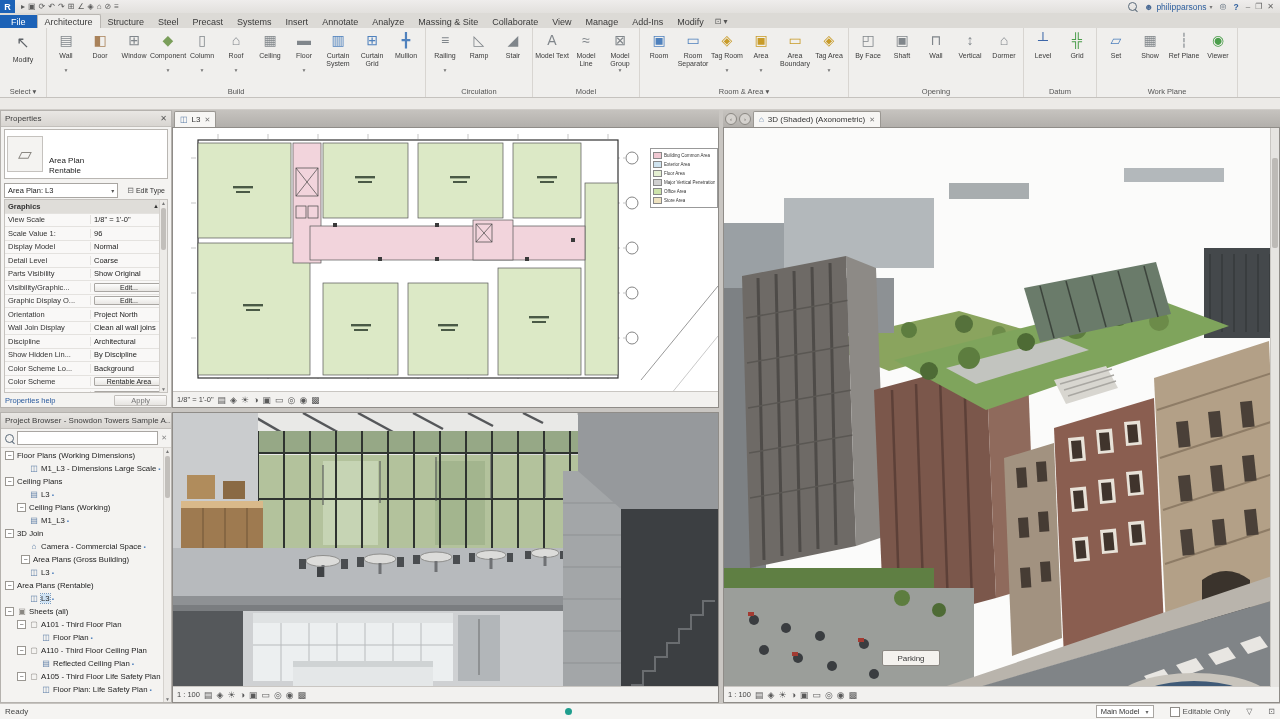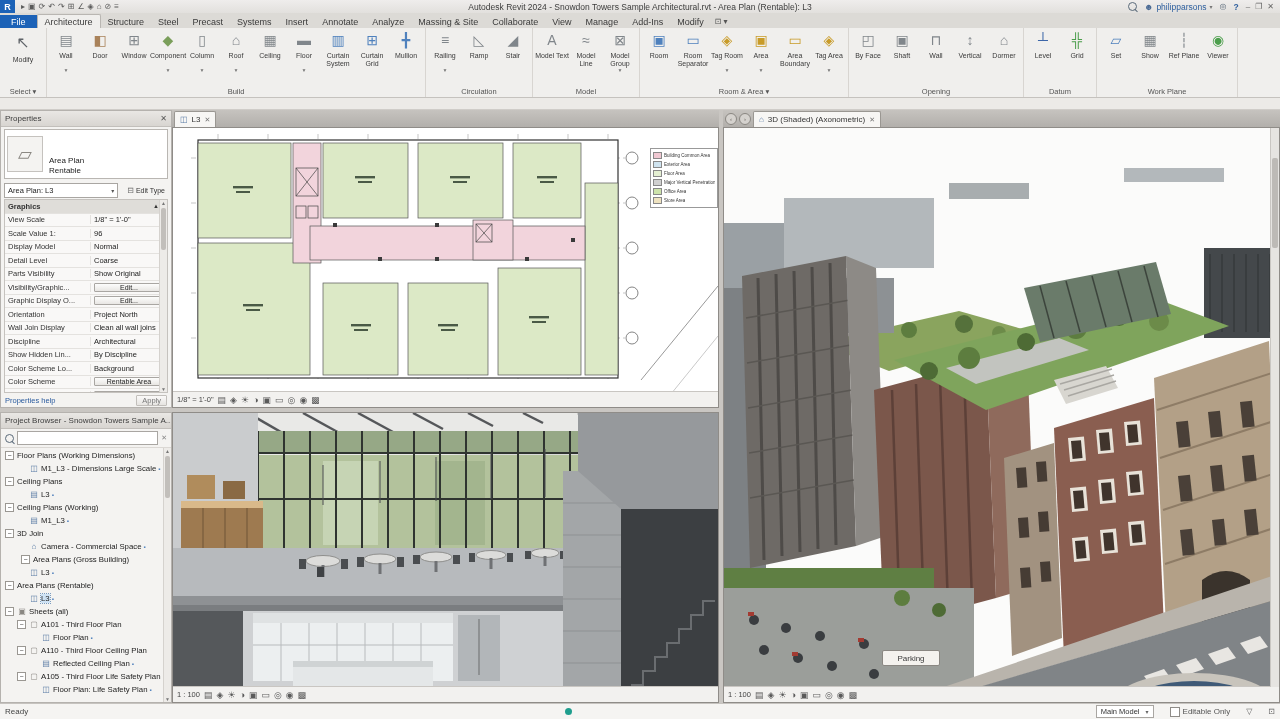--- a/index.html
+++ b/index.html
@@ -64,21 +64,21 @@
   .prow .pv{flex:1;color:#222;padding:0 3px;overflow:hidden;white-space:nowrap;}
   .prow .pv .btnish{display:block;text-align:center;border:1px solid #a9a6a2;background:linear-gradient(#fdfdfc,#e8e6e3);border-radius:1px;font-size:7px;}
   .prow.section{background:#dfddd9;font-weight:bold;color:#333;}
   .prow.section .pl{border-right:none;width:auto;flex:1;}
   .prow.section .sec-car{margin-left:auto;padding-right:8px;font-size:6px;font-weight:normal;}
   .vscroll{position:absolute;right:0;top:0;bottom:0;width:7px;background:#edebe8;border-left:1px solid #d5d2ce;}
   .vscroll .thumb{position:absolute;left:1px;right:1px;top:8px;height:42px;background:#c2bfbb;border-radius:2px;}
   .vscroll .a1,.vscroll .a2{position:absolute;left:0;right:0;font-size:5px;color:#777;text-align:center;}
   .vscroll .a1{top:0;} .vscroll .a2{bottom:0;}
   .pal-footer{height:14px;flex:0 0 14px;display:flex;align-items:center;font-size:7.5px;color:#2a5b9e;padding:0 4px;}
-  .pal-footer .apply{margin-left:auto;color:#777;border:1px solid #c2bfbb;background:linear-gradient(#fbfaf9,#e6e4e1);padding:0 5px;border-radius:1px;}
+  .pal-footer .apply{margin-left:auto;color:#777;border:1px solid #c2bfbb;background:linear-gradient(#fbfaf9,#e6e4e1);padding:0 16px;border-radius:1px;}
 
   .search-row{height:18px;flex:0 0 18px;display:flex;align-items:center;gap:3px;padding:0 4px;border-bottom:1px solid #dbd8d4;}
   .search-input{flex:1;height:12px;background:#fff;border:1px solid #a9a6a2;font-size:7.5px;padding:0 3px;color:#333;display:flex;align-items:center;}
   .tree{flex:1;overflow:hidden;position:relative;background:#f4f3f1;font-size:7.8px;color:#222;padding-top:1px;}
   .titem{display:flex;align-items:center;height:13px;white-space:nowrap;overflow:hidden;}
   .titem .expander{width:9px;height:9px;border:1px solid #9a9792;background:#fff;font-size:7px;line-height:7px;text-align:center;color:#444;margin-right:3px;flex:0 0 9px;box-sizing:border-box;}
   .titem .expander.none{visibility:hidden;}
   .titem .ticon{width:10px;font-size:8px;margin-right:2px;text-align:center;}
   .titem .badge{color:#4f81bd;font-size:6px;margin-left:2px;}
   .titem.selected .tlabel{background:#cfe3f5;outline:1px dotted #7a9cc0;}
@@ -131,21 +131,20 @@
         <span>⟳</span>
         <span>↶</span>
         <span>↷</span>
         <span>⊞</span>
         <span>∠</span>
         <span>◈</span>
         <span>⌂</span>
         <span>⊘</span>
         <span>≡</span>
       </div>
-    <div class="tb-title">Autodesk Revit 2024 - Snowdon Towers Sample Architectural.rvt - Area Plan (Rentable): L3</div>
     <div class="tb-right">
       <span class="lens"></span>
       <span class="acct">
         <span class="pg">☻</span>
         <span>philipparsons</span>
         <span style="font-size:6px;color:#777">▾</span>
       </span>
       <span style="color:#5a6a7a;font-size:8px;">◎</span>
       <span style="color:#2e5f9e;font-weight:bold;">?</span>
       <span class="wctl" id="wctl">
@@ -502,21 +501,21 @@
             <div class="titem" style="padding-left: 4px;">
               <span class="expander">−</span>
               <span class="tlabel">Ceiling Plans</span>
             </div>
             <div class="titem" style="padding-left: 16px;">
               <span class="expander none"></span>
               <span class="ticon" style="color: rgb(90, 124, 166);">▤</span>
               <span class="tlabel">L3</span>
               <span class="badge">▪</span>
             </div>
-            <div class="titem" style="padding-left: 4px;">
+            <div class="titem" style="padding-left: 4px; margin-left: 12px;">
               <span class="expander">−</span>
               <span class="tlabel">Ceiling Plans (Working)</span>
             </div>
             <div class="titem" style="padding-left: 16px;">
               <span class="expander none"></span>
               <span class="ticon" style="color: rgb(90, 124, 166);">▤</span>
               <span class="tlabel">M1_L3</span>
               <span class="badge">▪</span>
             </div>
             <div class="titem" style="padding-left: 4px;">

